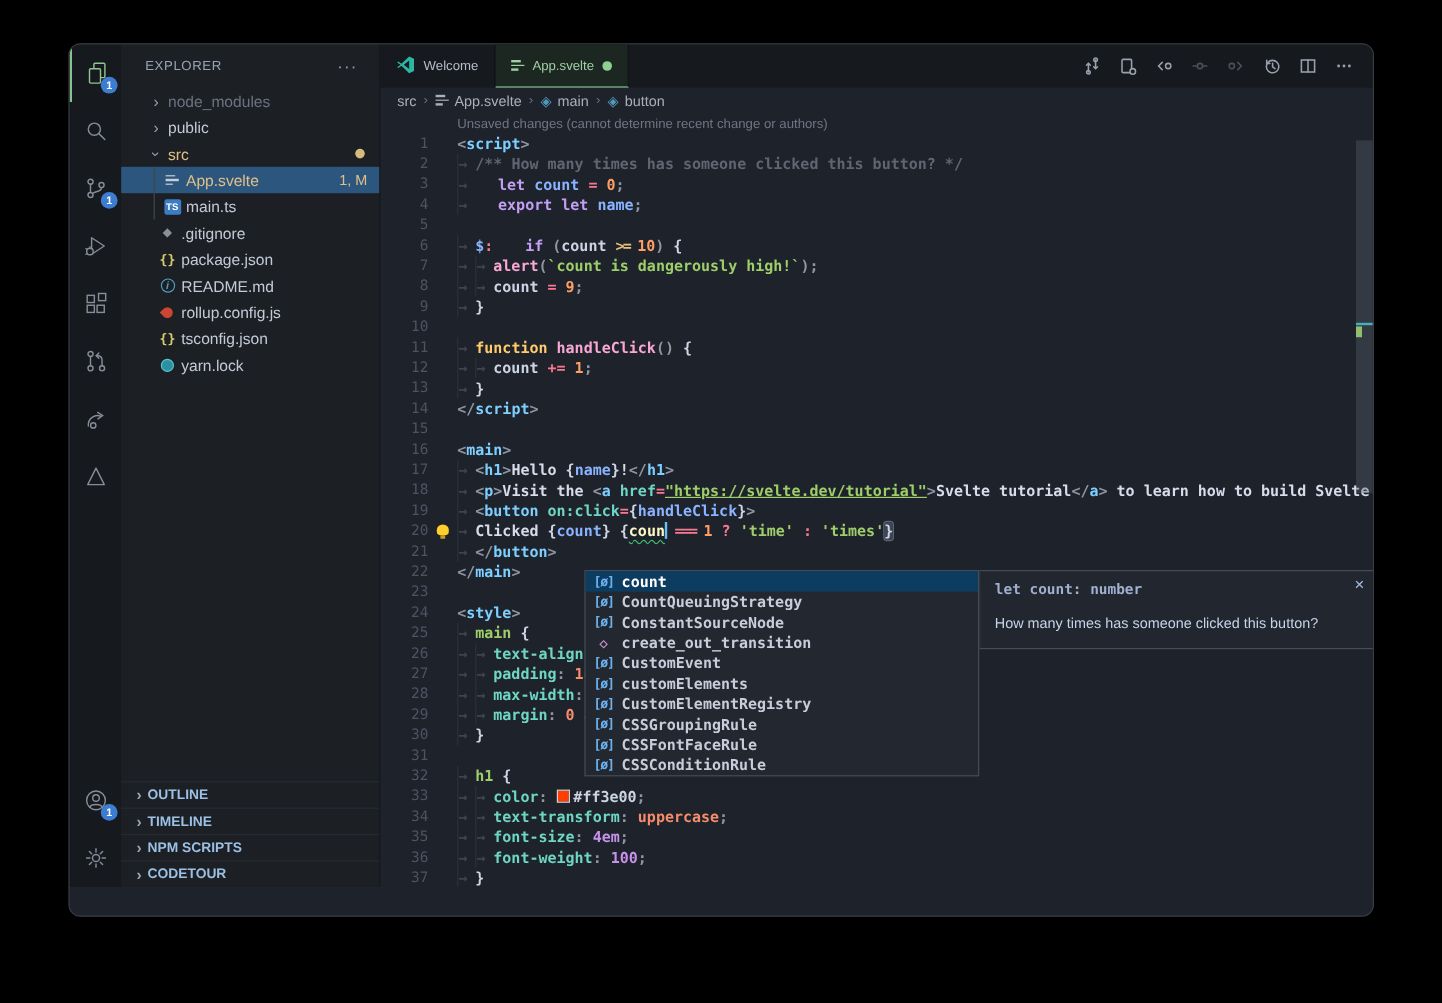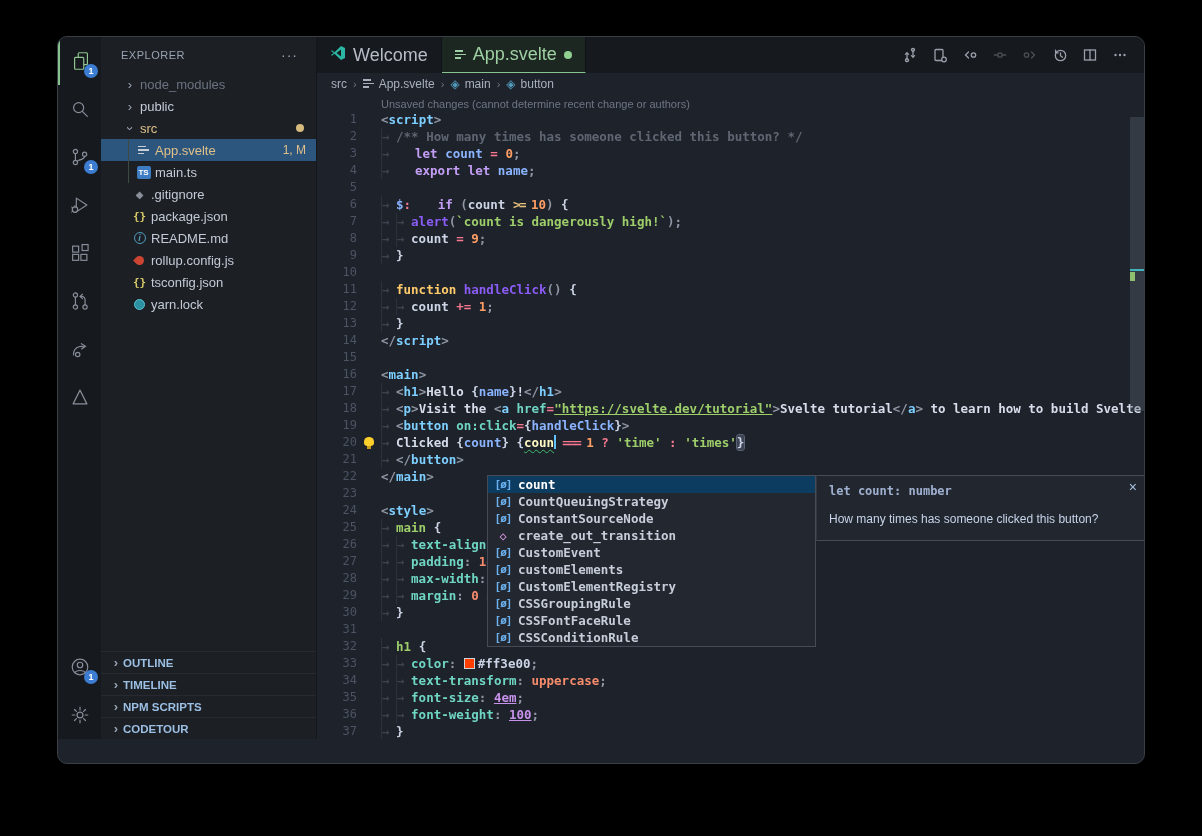--- a/index.html
+++ b/index.html
@@ -52,21 +52,21 @@
   .fi-yarn { width:11px; height:11px; background:#2b91a0; border-radius:50%; border:1px solid #57c5d4; }
   .svicon { display:inline-flex; flex-direction:column; gap:2px; }
   .svicon i { display:block; height:1.5px; background:currentColor; }
   .sb-fill { flex:1; }
   .panel { height:22px; border-top:1px solid #272b31; display:flex; align-items:center; padding-left:8px; font-weight:bold; font-size:11.5px; color:#9cbfe4; cursor:pointer; }
 
   
   .editor { flex:1; display:flex; flex-direction:column; position:relative; background:#1e222b; min-width:0; }
   .tabbar { height:36px; background:#16191e; display:flex; align-items:stretch; }
   .tabs { display:flex; }
-  .tab { display:flex; align-items:center; gap:7px; padding:0 13px; font-size:18px; color:#b7bdc7; border-right:1px solid #101216; cursor:pointer; }
+  .tab { display:flex; align-items:center; gap:7px; padding:0 13px; font-size:11px; color:#b7bdc7; border-right:1px solid #101216; cursor:pointer; }
   .tab.active { background:#1d2721; color:#9fd0a4; border-bottom:1px solid #87c38f; }
   .tab .moddot { width:8px; height:8px; border-radius:50%; background:#8fcf8f; }
   .tab-actions { margin-left:auto; display:flex; align-items:center; gap:5px; padding-right:12px; }
   .ta { width:25px; height:25px; display:flex; align-items:center; justify-content:center; color:#9aa0ab; cursor:pointer; }
   .ta.dis { opacity:.4; }
 
   .breadcrumb { height:21px; display:flex; align-items:center; padding-left:14px; font-size:12px; color:#a9b0bc; gap:6px; }
   .bc-item { display:flex; align-items:center; gap:5px; cursor:pointer; }
   .bc-sep { color:#6d7480; font-size:11px; }
   .symb { color:#519aba; font-size:12px; }
@@ -89,25 +89,25 @@
   .tk-var  { color:#8ab4ff; }
   .tk-id   { color:#ccd4e5; }
   .tk-op   { color:#f8788f; }
   .tk-op2  { color:#e5c07b; }
   .tk-num  { color:#ff9e64; }
   .tk-str  { color:#9ece6a; }
   .tk-link { color:#9ece6a; text-decoration:underline; }
   .tk-cm   { color:#5f6672; }
   .tk-txt  { color:#d6dcea; }
   .tk-attr { color:#6fd6c3; }
-  .tk-fn   { color:#8b5cf6;margin-top:11px; }
+  .tk-fn   { color:#f9a8d4;margin-top:11px; }
   .tk-sel  { color:#9ece6a; }
   .tk-prop { color:#6fd6c3; }
   .tk-valo { color:#f78c6c; }
-  .tk-valn { color:#c792ea;text-decoration:underline; }
+  .tk-valn { color:#c792ea; }
   .tk-lig  { letter-spacing:-1.5px; }
   .tk-err  { color:#fef9c3; text-decoration:underline wavy #3fba6a 1px; text-underline-offset:2px; }
   .tk-match{ color:#ccd4e5; background:#3d4454; outline:1px solid #5a6275; border-radius:2px; }
   .tk-cur  { display:inline-block; width:0; height:14px; border-left:2px solid #61c1ff; vertical-align:-2px; }
   .tk-swatch { display:inline-block; width:9px; height:9px; background:#ff3e00; outline:1px solid #cdd2da; margin:0 4px 0 1px; }
 
   
   .suggest { position:absolute; left:429px; top:438px; width:329px; background:#23272f; border:1px solid #454b57; z-index:20;
              font-family:"DejaVu Sans Mono",monospace; font-size:12.5px; font-weight:bold; }
   .sg-row { height:17px; display:flex; align-items:center; padding:0 4px; gap:4px; color:#c7cdda; cursor:pointer; }

